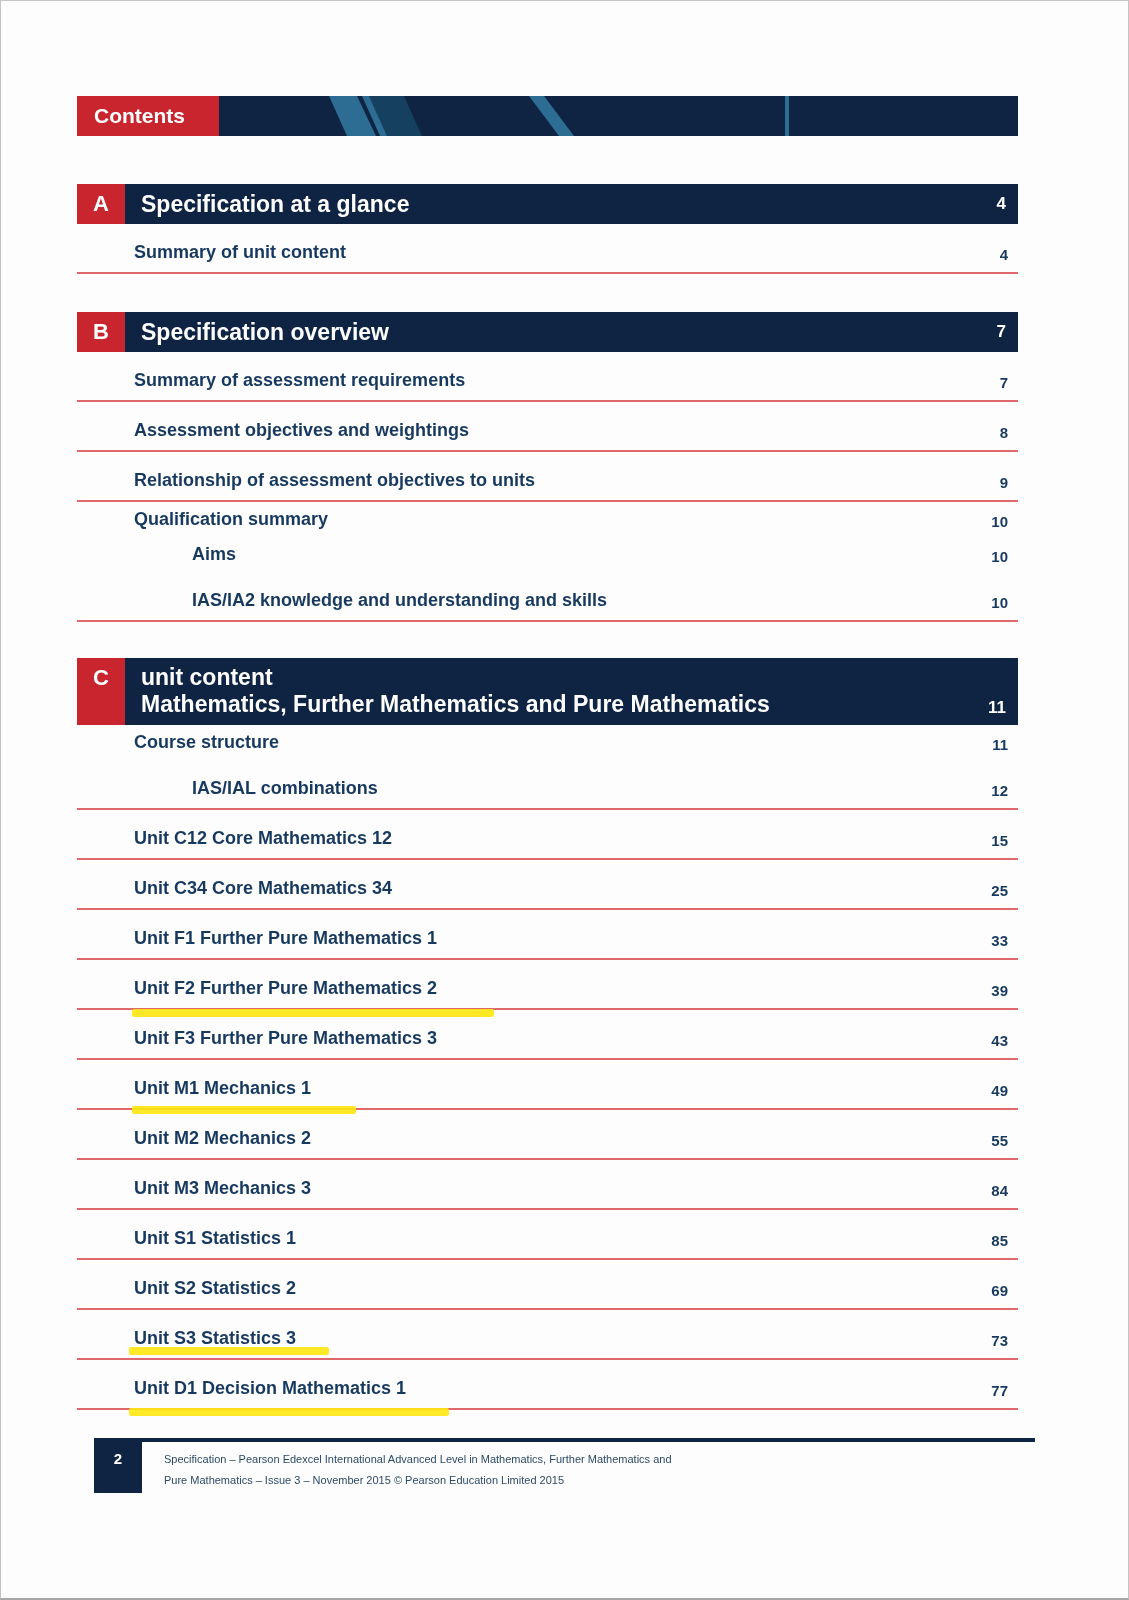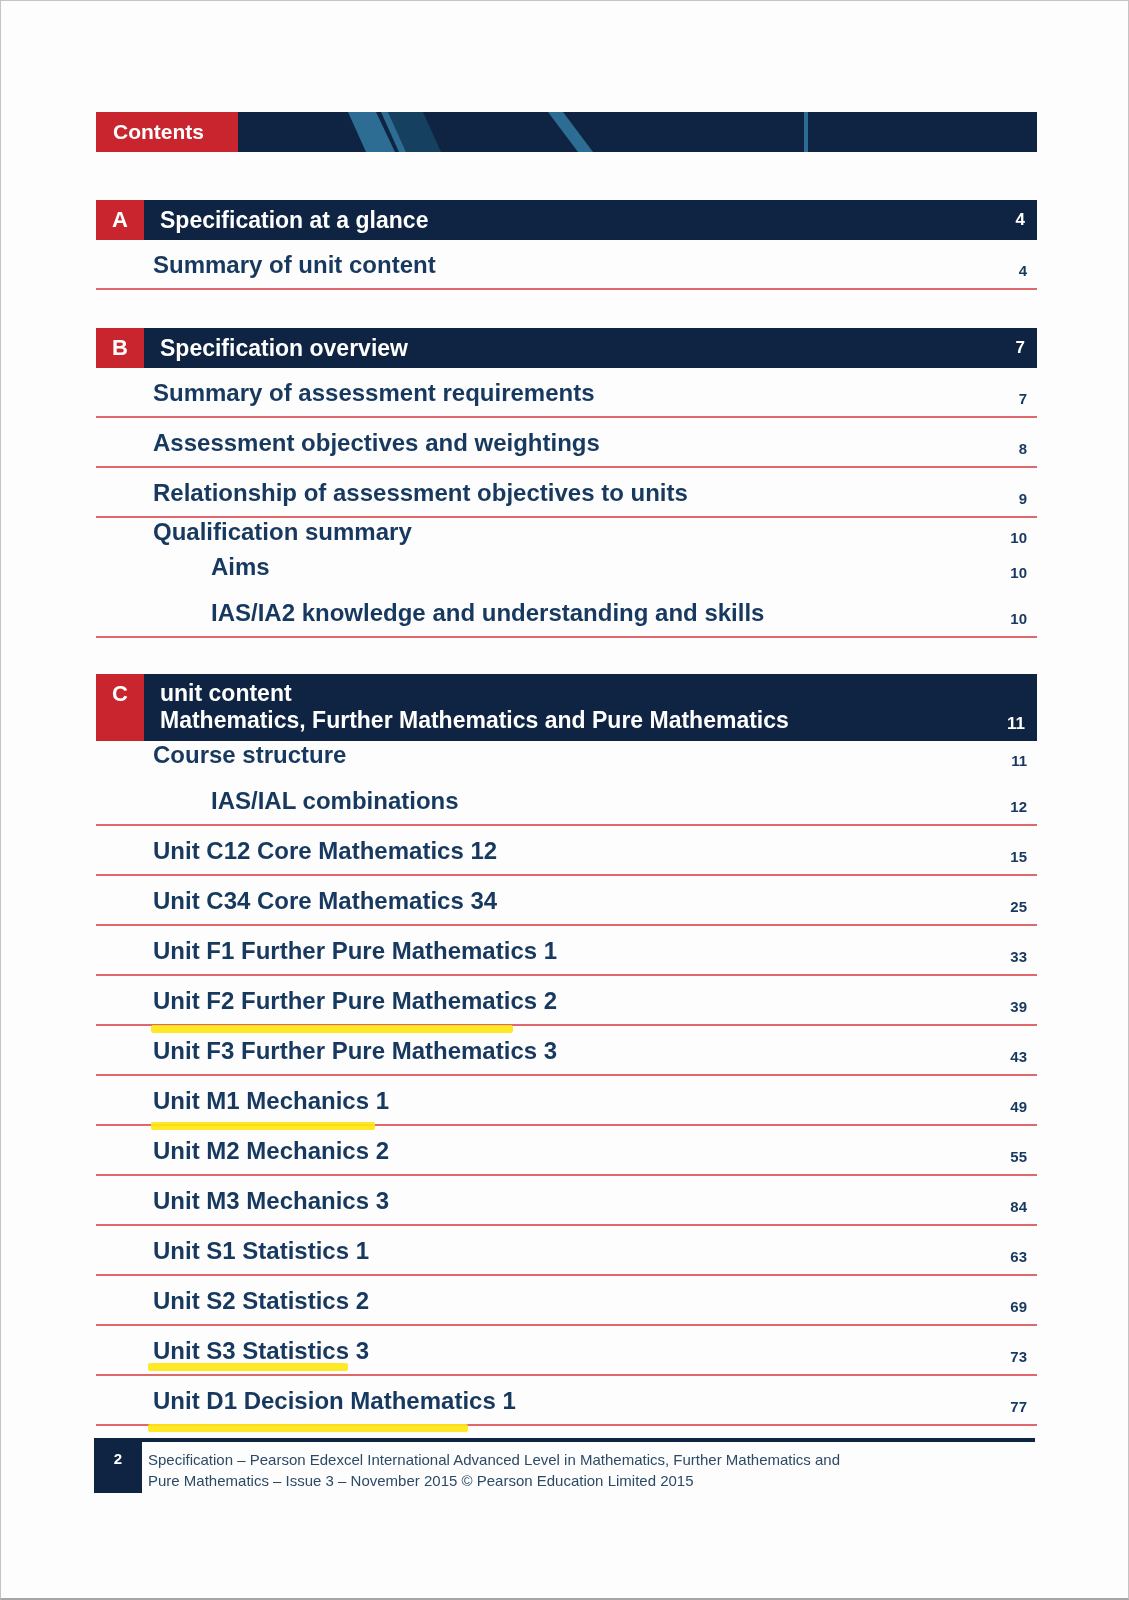--- a/index.html
+++ b/index.html
@@ -6,21 +6,21 @@
   .page{
     position:relative;
     width:1129px;height:1600px;
     box-sizing:border-box;
     background:#fdfdfd;
     border:1px solid #c4c4c4;
     border-bottom:2px solid #a6a6a6;
     font-family:"Liberation Sans", sans-serif;
     overflow:hidden;
   }
-  .doc{position:absolute;left:95px;top:95px;width:941px;margin-top:16px;}
+  .doc{position:absolute;left:76px;top:95px;width:941px;}
 
   
   .banner{display:flex;height:40px;}
   .banner-label{
     width:142px;box-sizing:border-box;
     background:var(--red);color:#fff;
     font-size:21px;font-weight:bold;
     display:flex;align-items:center;padding-left:17px;
   }
   .banner-art{flex:1;position:relative;}
@@ -48,41 +48,41 @@
   .sec-header.two-line .sec-bar{height:67px;align-items:flex-end;padding-bottom:7px;}
   .sec-header.two-line .sec-letter{align-items:flex-start;padding-top:7px;justify-content:center;}
 
   
   .entry{
     position:relative;height:50px;box-sizing:border-box;
     display:flex;align-items:flex-end;
     padding:0 10px 9px 57px;
     border-bottom:2px solid var(--rule);
   }
-  .entry .lbl{flex:1;font-size:24px;font-weight:bold;color:var(--text-navy);}
+  .entry .lbl{flex:1;font-size:18px;font-weight:bold;color:var(--text-navy);}
   .entry .pg{font-size:15px;font-weight:bold;color:var(--text-navy);}
   .entry.no-rule{height:35px;border-bottom:none;padding-bottom:7px;justify-content:flex-end;}
   .entry.indent{padding-left:115px;}
   .hl{
     position:absolute;left:55px;height:8px;
     background:var(--highlight);opacity:.92;border-radius:2px;
   }
 
   
   .footer{position:absolute;left:93px;top:1437px;width:941px;display:flex;}
   .footer-page{
     width:48px;height:55px;box-sizing:border-box;
     background:var(--navy);color:#fff;
     font-size:15px;font-weight:bold;
     display:flex;justify-content:center;padding-top:12px;
   }
   .footer-right{
     flex:1;border-top:4px solid var(--navy);
-    padding:7px 0 0 6px;
-    color:var(--footer-text);font-size:15px;line-height:21px;
+    padding:7px 0 0 22px;
+    color:var(--footer-text);font-size:11px;line-height:21px;
   }
 </style>
 </head>
 <body>
 
 <div class="page" style="--navy: #0e2442; --red: #c8252e; --rule: #e0686c; --highlight: #ffe714; --text-navy: #17395f; --footer-text: #2c4a66;">
   <div class="doc">
 
     <div class="banner">
       <div class="banner-label">Contents</div>
@@ -236,21 +236,21 @@
   </div>
 
   <div class="entry">
     <div class="lbl">Unit M3 Mechanics 3</div>
     <div class="pg">84</div>
 
   </div>
 
   <div class="entry">
     <div class="lbl">Unit S1 Statistics 1</div>
-    <div class="pg">63</div>
+    <div class="pg">85</div>
 
   </div>
 
   <div class="entry">
     <div class="lbl">Unit S2 Statistics 2</div>
     <div class="pg">69</div>
 
   </div>
 
   <div class="entry">

